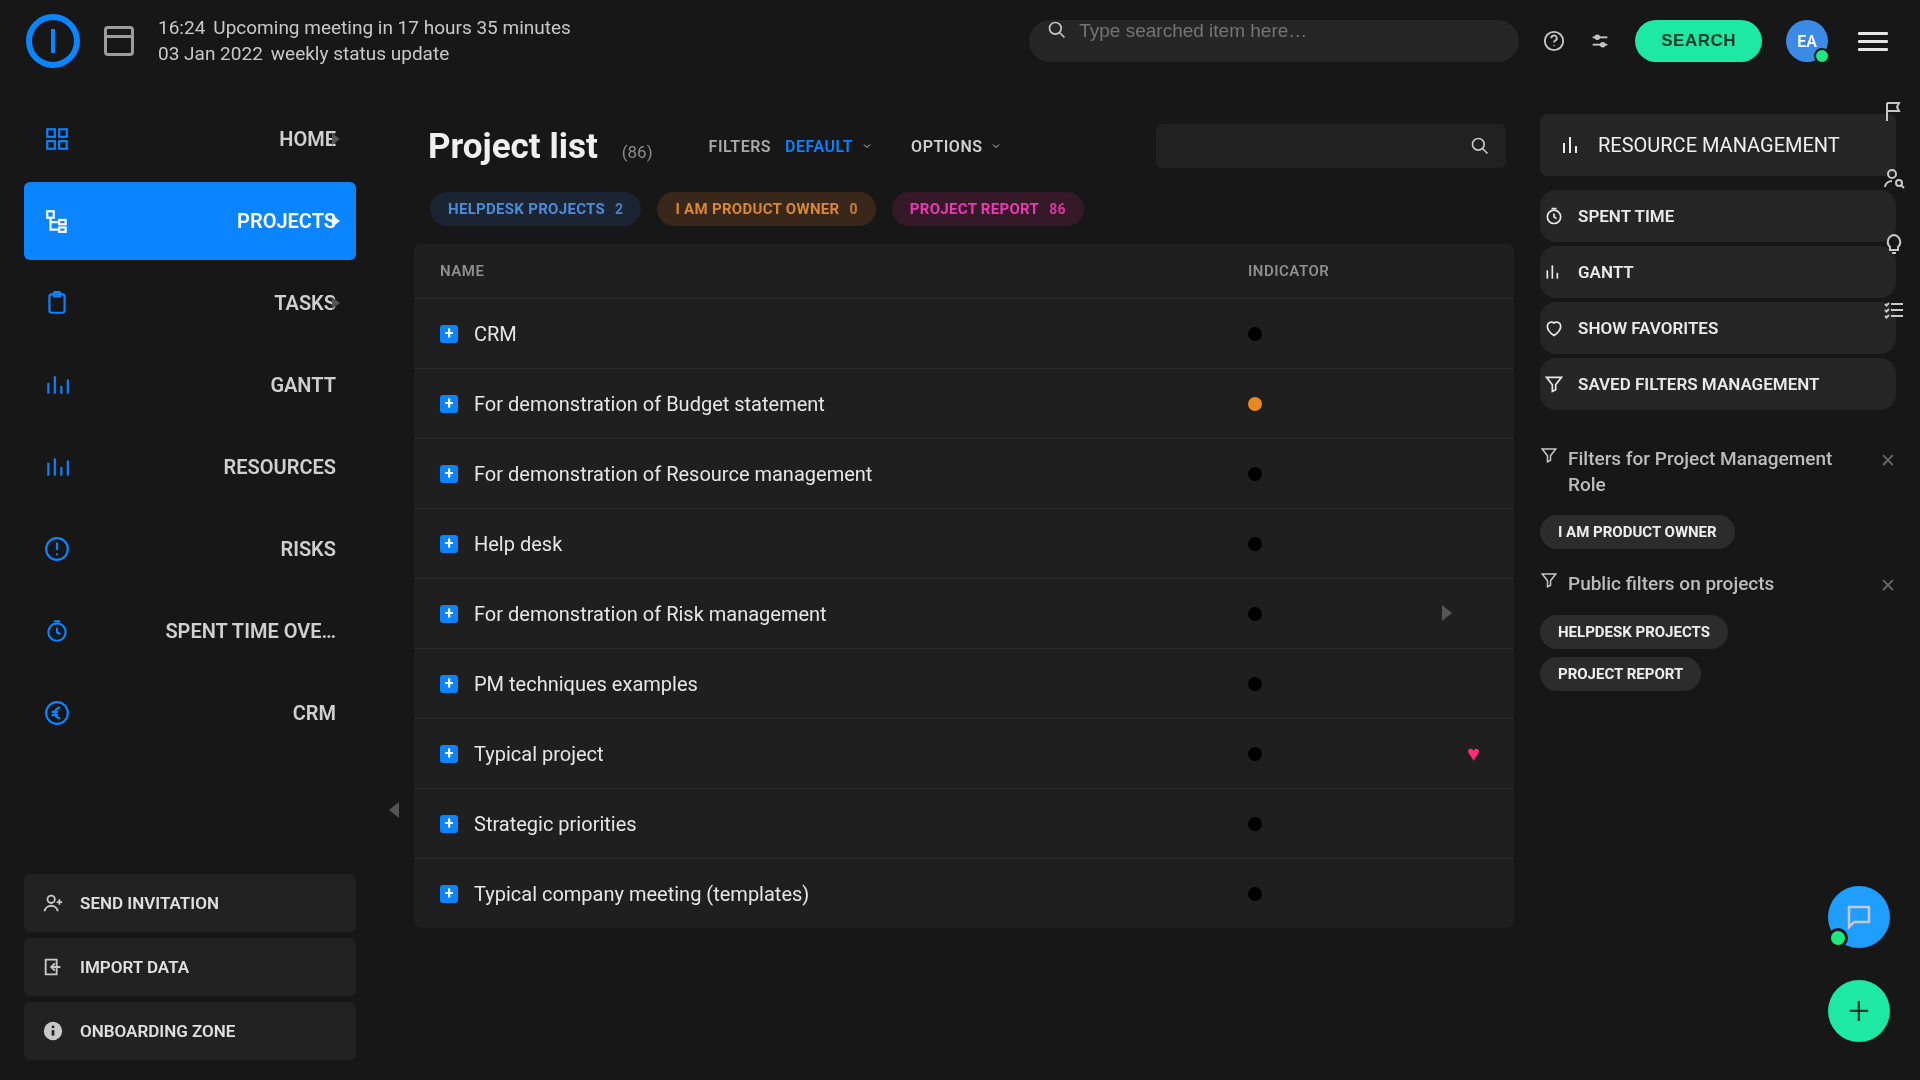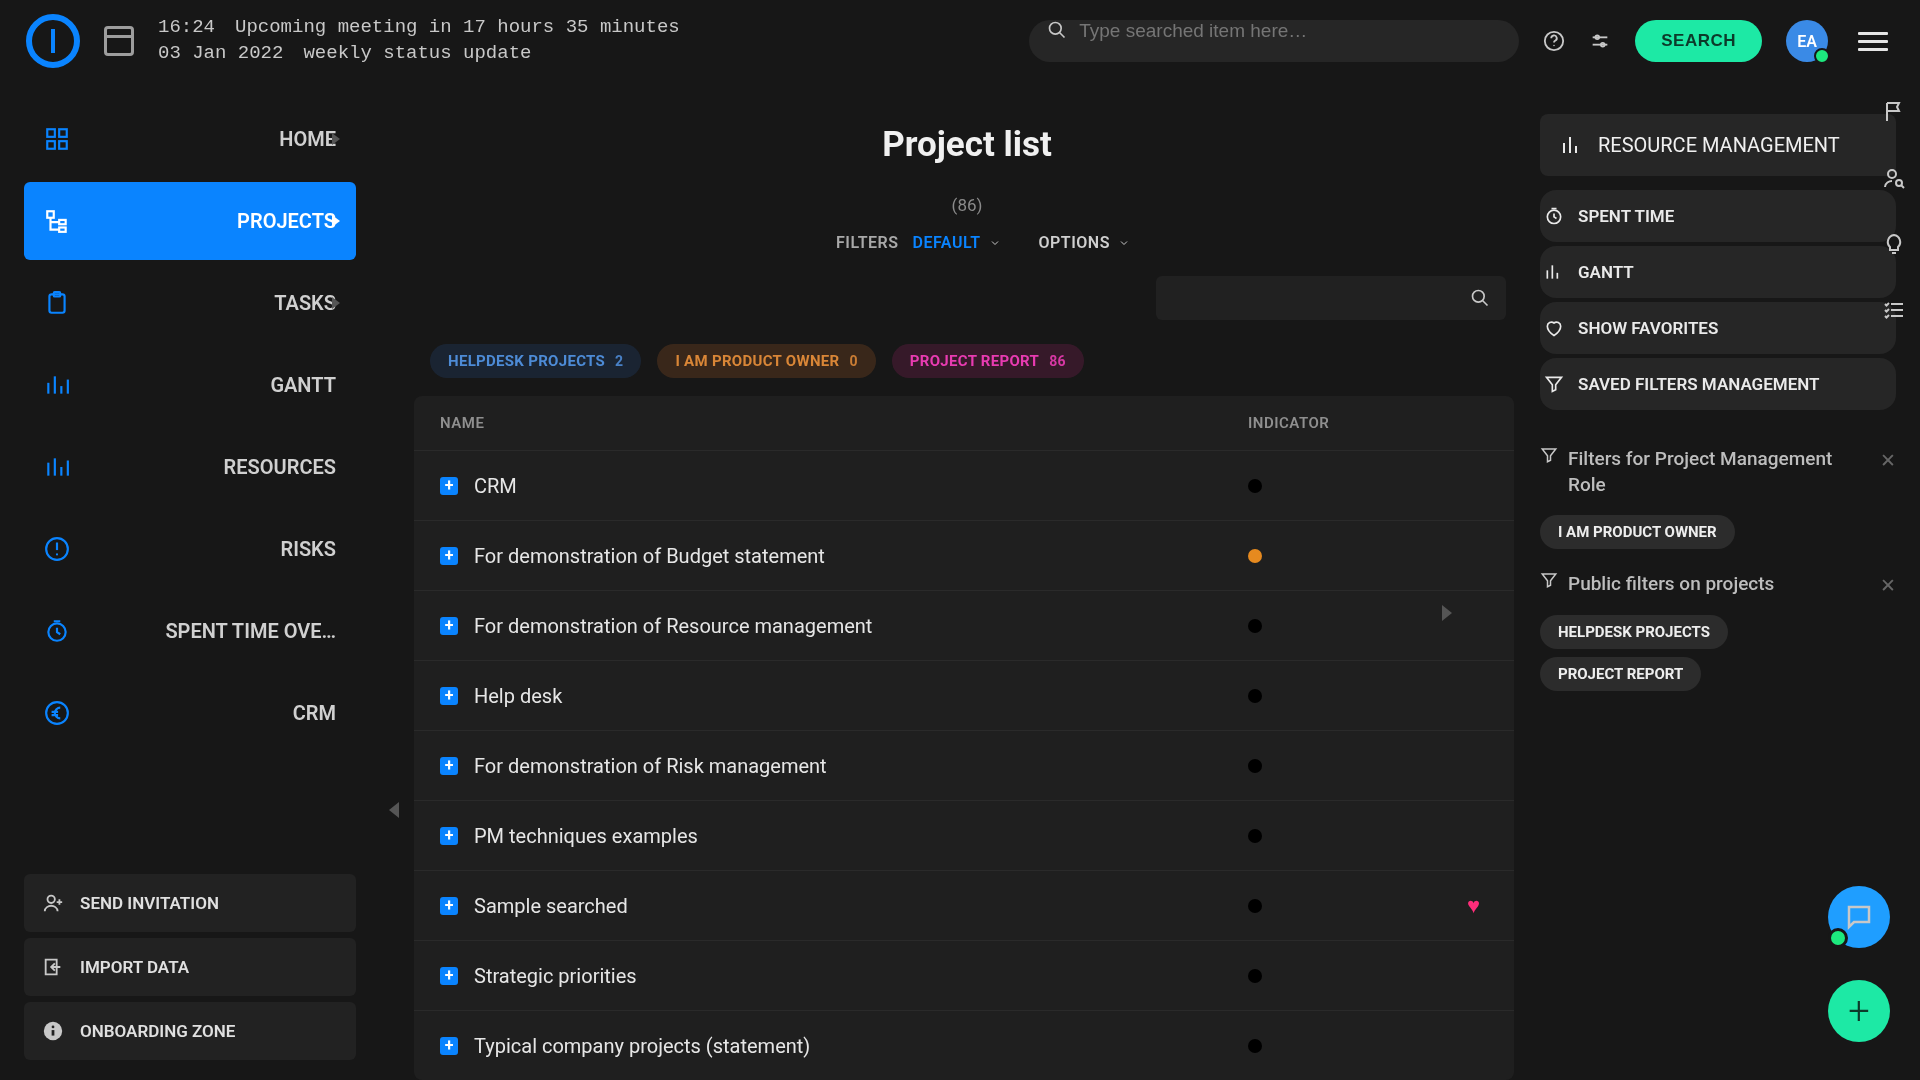--- a/index.html
+++ b/index.html
@@ -33,21 +33,21 @@
   }
   .cal-icon {
     width: 30px; height: 30px; border: 3px solid #9d9d9d; border-radius: 4px;
     position: relative; flex-shrink: 0;
   }
   .cal-icon::before {
     content: ""; position: absolute; top: 6px; left: 0; right: 0; height: 3px;
     background: #9d9d9d;
   }
   .status-block { line-height: 1.35; color: #c8c8c8; font-size: 19px; }
-  .status-block .row { display: flex; gap: 20px; font-family: Liberation Mono, monospace; }
+  .status-block .row { display: flex; gap: 8px; }
 
   .topbar .spacer { flex: 1; }
 
   .search-pill {
     background: #262626;
     border-radius: 24px;
     height: 42px;
     display: flex;
     align-items: flex-start;
     padding: 0 18px;
@@ -132,21 +132,21 @@
     display:flex; align-items:center; justify-content:center;
   }
   .collapse-handle .arrow {
     width:0;height:0;border-top:8px solid transparent;border-bottom:8px solid transparent;border-right:10px solid #555;
     margin-top:440px;
   }
 
   
   .main { flex:1; padding: 14px 20px 0 6px; display:flex; gap:26px; }
   .content { flex:1; }
-  .heading-row { display:flex; align-items:center; gap:24px; padding: 10px 8px 24px 14px; flex-direction: column; }
+  .heading-row { display:flex; align-items:center; gap:24px; padding: 10px 8px 24px 14px; }
   .heading { font-size: 35px; font-weight:700; color:#f0f0f0; }
   .heading-count { color:#8a8a8a; font-size:17px; position:relative; top:6px; }
   .filters-block { display:flex; align-items:center; gap:14px; margin-left:32px; font-size:16px; letter-spacing:.5px; font-weight:600; }
   .filters-label { color:#a9a9a9; }
   .filters-value { color:#0a84ff; display:flex; align-items:center; gap:8px; cursor:pointer;}
   .options { color:#cfcfcf; margin-left:24px; display:flex; align-items:center; gap:8px; cursor:pointer;}
   .mini-search {
     margin-left:auto;
     background:#212121; border-radius:6px;
     width:350px; height:44px; display:flex; align-items:center; justify-content:flex-end; padding:0 16px;
@@ -495,36 +495,36 @@
             </div>
             <div class="trow">
               <span class="exp">+</span>
               <span class="name">PM techniques examples</span>
               <span class="ind">
                 <span class="dot "></span>
               </span>
             </div>
             <div class="trow">
               <span class="exp">+</span>
-              <span class="name">Sample searched</span>
+              <span class="name">Typical project</span>
               <span class="ind">
                 <span class="dot "></span>
                 <span class="fav">♥</span>
               </span>
             </div>
             <div class="trow">
               <span class="exp">+</span>
               <span class="name">Strategic priorities</span>
               <span class="ind">
                 <span class="dot "></span>
               </span>
             </div>
             <div class="trow">
               <span class="exp">+</span>
-              <span class="name">Typical company projects (statement)</span>
+              <span class="name">Typical company meeting (templates)</span>
               <span class="ind">
                 <span class="dot "></span>
               </span>
             </div>
           </div>
       </div>
     </div>
 
     <div class="rightpanel">
       <div class="rp-card">

